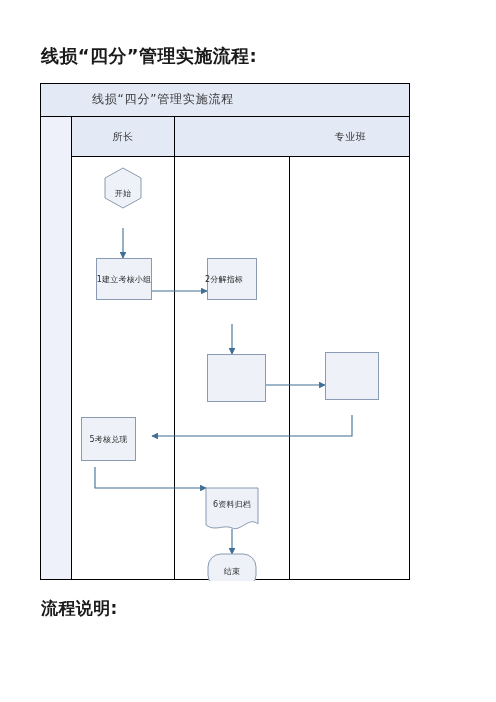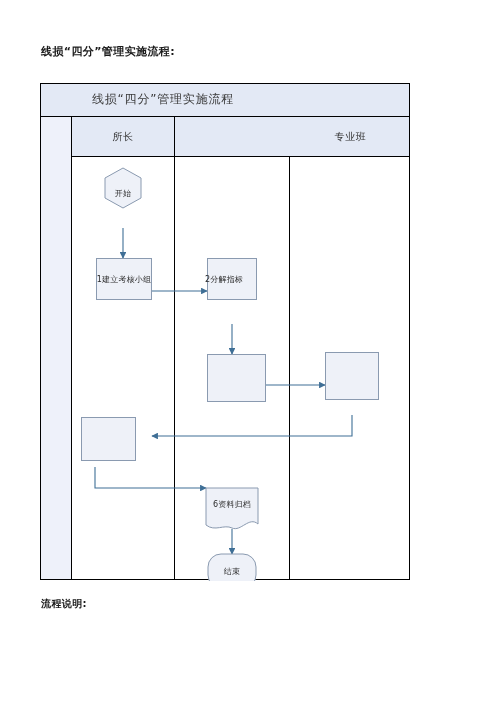--- a/index.html
+++ b/index.html
@@ -21,33 +21,33 @@
     width: 496px;
     height: 702px;
     background: #ffffff;
   }
 
   
   #doc-title {
     position: absolute;
     left: 41px;
     top: 44px;
-    font-size: 11px;
+    font-size: 18px;
     font-weight: bold;
     color: #1a1a1a;
     letter-spacing: 0.4px;
     white-space: nowrap;
   }
 
   
   #doc-footer {
     position: absolute;
     left: 41px;
     top: 597px;
-    font-size: 10px;
+    font-size: 17px;
     font-weight: bold;
     color: #1a1a1a;
     letter-spacing: 0.4px;
     white-space: nowrap;
   }
 
   
   #flow-table {
     position: absolute;
     left: 40px;
@@ -207,20 +207,21 @@
 
     <div class="proc-box" style="left:55px;  top:174px; width:56px; height:42px;"></div>
     <div class="proc-box" style="left:166px; top:174px; width:50px; height:42px;"></div>
     <div class="proc-box" style="left:166px; top:270px; width:59px; height:48px;"></div>
     <div class="proc-box" style="left:284px; top:268px; width:54px; height:48px;"></div>
     <div class="proc-box" style="left:40px;  top:333px; width:55px; height:44px;"></div>
 
     <div class="node-label" style="left:58px;  top:94px;  width:48px; height:30px;">开始</div>
     <div class="node-label" style="left:55px;  top:174px; width:56px; height:42px;">1建立考核小组</div>
     <div class="node-label" style="left:166px; top:174px; width:34px; height:42px;">2分解指标</div>
+    <div class="node-label" style="left:40px;  top:333px; width:55px; height:44px;">5考核兑现</div>
     <div class="node-label" style="left:165px; top:404px; width:52px; height:32px;">6资料归档</div>
     <div class="node-label" style="left:167px; top:470px; width:48px; height:34px;">结束</div>
 
   </div>
 
   <div id="doc-footer">流程说明:</div>
 
 </div>
 
 </body></html>

